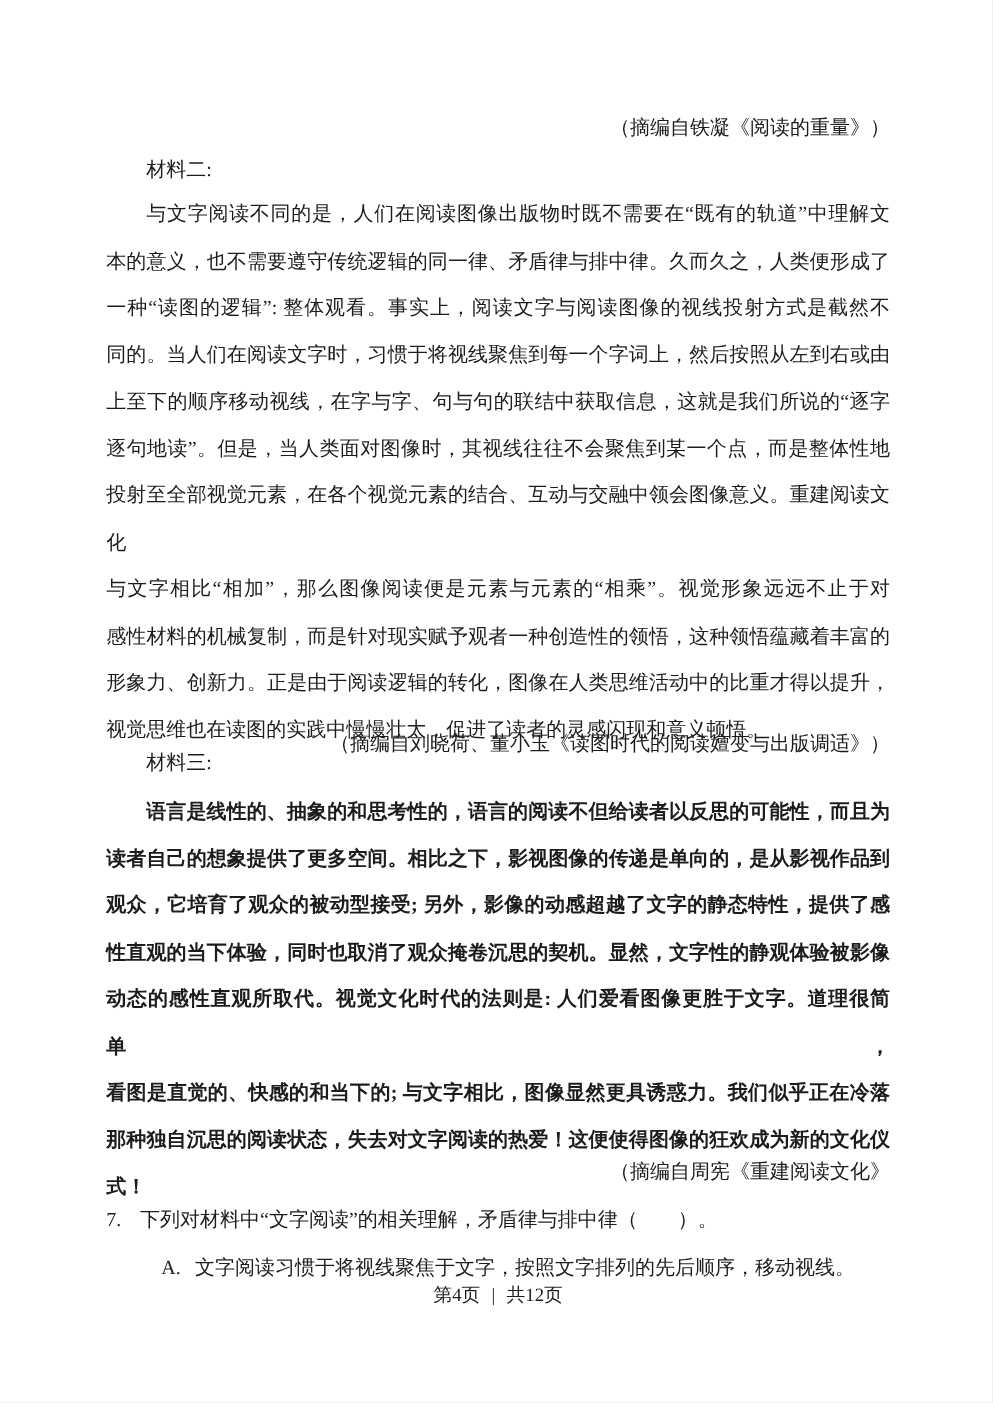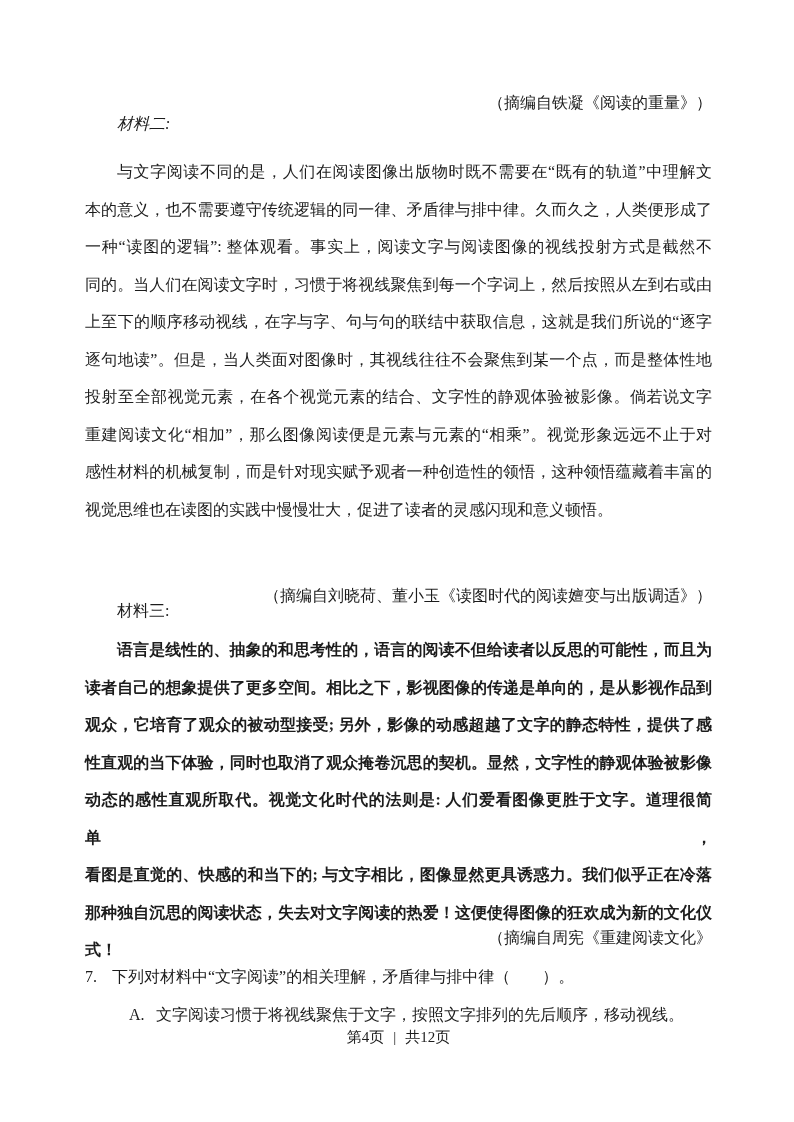--- a/index.html
+++ b/index.html
@@ -34,32 +34,33 @@
   }
   .footer .sep{display:inline-block;margin:0 9px;color:#2a2a2a;}
 </style>
 </head>
 <body>
 
 <div class="page">
 
   <div class="block right kai" style="top:84px;">（摘编自铁凝《阅读的重量》）</div>
 
-  <div class="block left kai ind" style="top:105px;font-style:italic;">材料二:</div>
+  <div class="block left kai ind" style="top:118px;">材料二:</div>
 
   <div class="block kai" style="top:153px;">
     <div class="jl ind">与文字阅读不同的是，人们在阅读图像出版物时既不需要在“既有的轨道”中理解文</div>
     <div class="jl">本的意义，也不需要遵守传统逻辑的同一律、矛盾律与排中律。久而久之，人类便形成了</div>
     <div class="jl">一种“读图的逻辑”: 整体观看。事实上，阅读文字与阅读图像的视线投射方式是截然不</div>
     <div class="jl">同的。当人们在阅读文字时，习惯于将视线聚焦到每一个字词上，然后按照从左到右或由</div>
     <div class="jl">上至下的顺序移动视线，在字与字、句与句的联结中获取信息，这就是我们所说的“逐字</div>
     <div class="jl">逐句地读”。但是，当人类面对图像时，其视线往往不会聚焦到某一个点，而是整体性地</div>
-    <div class="jl">投射至全部视觉元素，在各个视觉元素的结合、文字性的静观体验被影像。倘若说文字</div>
-    <div class="jl">重建阅读文化“相加”，那么图像阅读便是元素与元素的“相乘”。视觉形象远远不止于对</div>
+    <div class="jl">投射至全部视觉元素，在各个视觉元素的结合、互动与交融中领会图像意义。重建阅读文化</div>
+    <div class="jl">与文字相比“相加”，那么图像阅读便是元素与元素的“相乘”。视觉形象远远不止于对</div>
     <div class="jl">感性材料的机械复制，而是针对现实赋予观者一种创造性的领悟，这种领悟蕴藏着丰富的</div>
+    <div class="jl">形象力、创新力。正是由于阅读逻辑的转化，图像在人类思维活动中的比重才得以提升，</div>
     <div class="left">视觉思维也在读图的实践中慢慢壮大，促进了读者的灵感闪现和意义顿悟。</div>
   </div>
 
   <div class="block right kai" style="top:577px;">（摘编自刘晓荷、董小玉《读图时代的阅读嬗变与出版调适》）</div>
 
   <div class="block left kai ind" style="top:592px;">材料三:</div>
 
   <div class="block kai" style="top:631px;font-weight:bold;">
     <div class="jl ind">语言是线性的、抽象的和思考性的，语言的阅读不但给读者以反思的可能性，而且为</div>
     <div class="jl">读者自己的想象提供了更多空间。相比之下，影视图像的传递是单向的，是从影视作品到</div>

